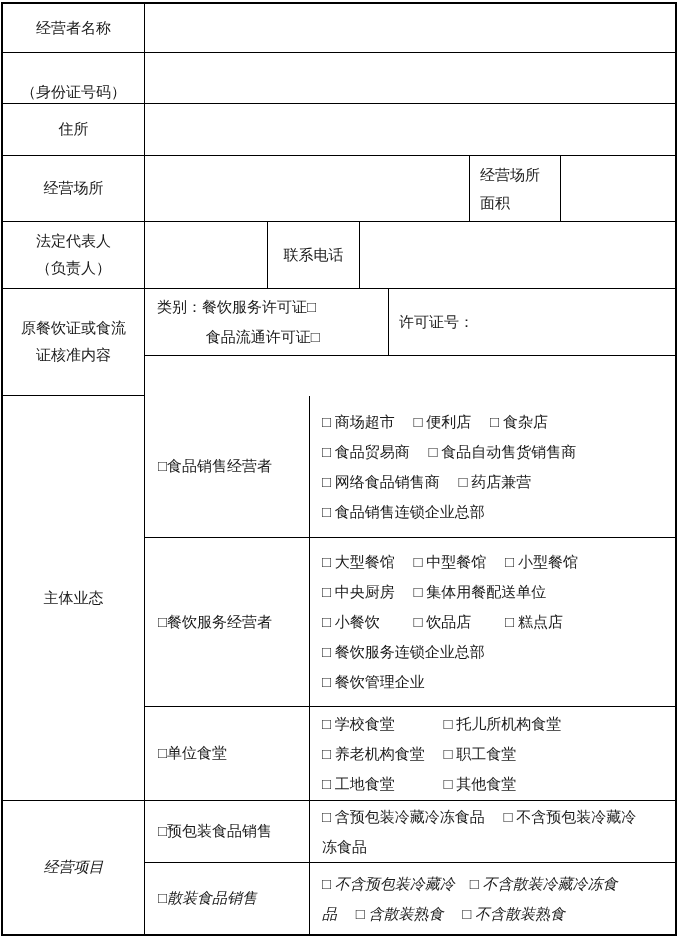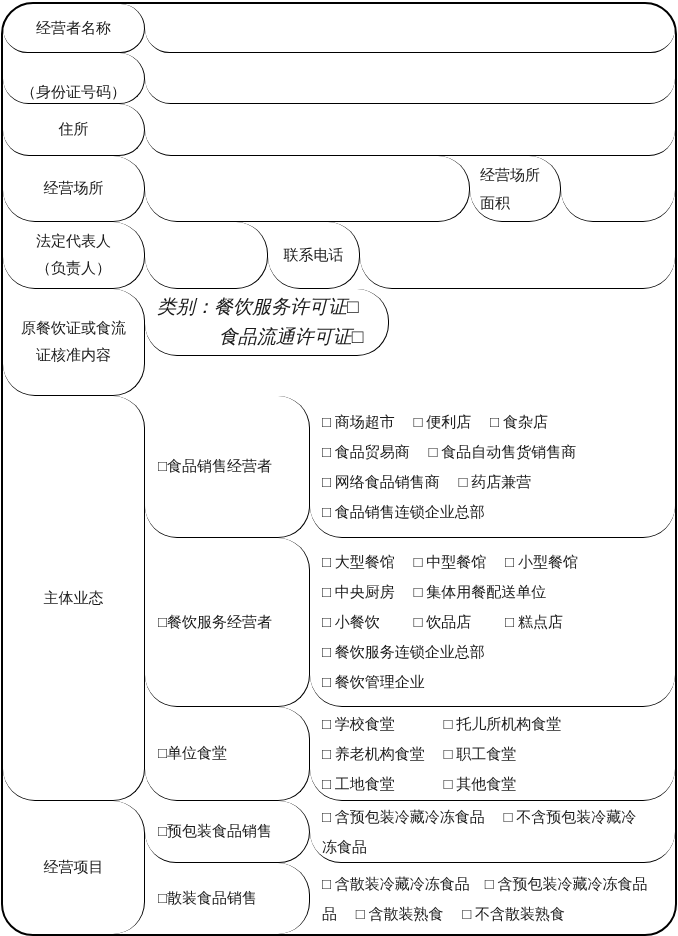--- a/index.html
+++ b/index.html
@@ -1,15 +1,15 @@
 <!DOCTYPE html>
 <html><head>
 <meta charset="utf-8">
 <style>
-  * { margin: 0; padding: 0; box-sizing: border-box; border-radius: 32px; }
+  * { margin: 0; padding: 0; box-sizing: border-box; }
   html, body {
     width: 678px; height: 936px;
     background: #ffffff;
     font-family: "Liberation Serif", "DejaVu Serif", serif;
     color: #1a1a1a;
   }
   .sheet {
     position: absolute; left: 1px; top: 2px;
     width: 676px; height: 934px;
     border: 2px solid #000;
@@ -17,43 +17,42 @@
     grid-template-columns: 142px 123px 42px 50px 29px 81px 91px 114px;
     grid-template-rows: 49px 51px 52px 66px 67px 67px 40px 142px 169px 94px 62px 71px;
     background: #fff;
   }
   .cell {
     border-right: 1px solid #000;
     border-bottom: 1px solid #000;
     overflow: hidden;
   }
   .no-r { border-right: none; }
-  .no-b { border-bottom: none; }
+  .no-b { border-bottom: none; font-style: italic; }
   
   .hlabel {
     display: flex; align-items: center; justify-content: center;
     text-align: center;
     font-size: 15px; line-height: 27px;
     white-space: pre-wrap;
   }
   .hlabel .sub { font-size: 15px; line-height: 22px; display: block; }
   
   .ltext {
     display: flex; align-items: center;
     font-size: 15px; line-height: 28px;
     white-space: pre-wrap;
     padding-left: 10px; padding-right: 4px;
   }
   
   .typecell {
     display: flex; align-items: center;
-    font-size: 19px; line-height: 30px;
+    font-size: 15px; line-height: 30px;
     white-space: pre-wrap;
     padding-left: 12px;
-    font-style: italic;
   }
   
   .catlabel {
     display: flex; align-items: center;
     font-size: 15px;
     padding-left: 13px;
     white-space: pre-wrap;
   }
   
   .opts {
@@ -91,20 +90,21 @@
   <div class="cell hlabel" style="grid-area:5/1/6/2">法定代表人
 （负责人）</div>
   <div class="cell" style="grid-area:5/2/6/3"></div>
   <div class="cell hlabel" style="grid-area:5/3/6/5">联系电话</div>
   <div class="cell no-r" style="grid-area:5/5/6/9"></div>
 
   <div class="cell hlabel" style="grid-area:6/1/8/2">原餐饮证或食流
 证核准内容</div>
   <div class="cell typecell" style="grid-area:6/2/7/6">类别：餐饮服务许可证□
 　　　 食品流通许可证□</div>
+  <div class="cell no-r ltext" style="grid-area:6/6/7/9">许可证号：</div>
 
   <div class="cell hlabel" style="grid-area:8/1/11/2">主体业态</div>
 
   <div class="cell catlabel" style="grid-area:8/2/9/4">□食品销售经营者</div>
   <div class="cell no-r opts" style="grid-area:8/4/9/9">□ 商场超市　 □ 便利店　 □ 食杂店
 □ 食品贸易商　 □ 食品自动售货销售商
 □ 网络食品销售商　 □ 药店兼营
 □ 食品销售连锁企业总部</div>
 
   <div class="cell catlabel" style="grid-area:9/2/10/4">□餐饮服务经营者</div>
@@ -119,16 +119,16 @@
 □ 养老机构食堂　 □ 职工食堂
 □ 工地食堂　　　 □ 其他食堂</div>
 
   <div class="cell hlabel no-b" style="grid-area:11/1/13/2">经营项目</div>
 
   <div class="cell catlabel" style="grid-area:11/2/12/4">□预包装食品销售</div>
   <div class="cell no-r opts" style="grid-area:11/4/12/9">□ 含预包装冷藏冷冻食品　 □ 不含预包装冷藏冷
 冻食品</div>
 
   <div class="cell catlabel no-b" style="grid-area:12/2/13/4">□散装食品销售</div>
-  <div class="cell no-r no-b opts" style="grid-area:12/4/13/9">□ 含散装冷藏冷冻食品　□ 含预包装冷藏冷冻食品
+  <div class="cell no-r no-b opts" style="grid-area:12/4/13/9">□ 不含预包装冷藏冷　□ 不含散装冷藏冷冻食
 品　 □ 含散装熟食　 □ 不含散装熟食</div>
 
 </div>
 
 </body></html>

